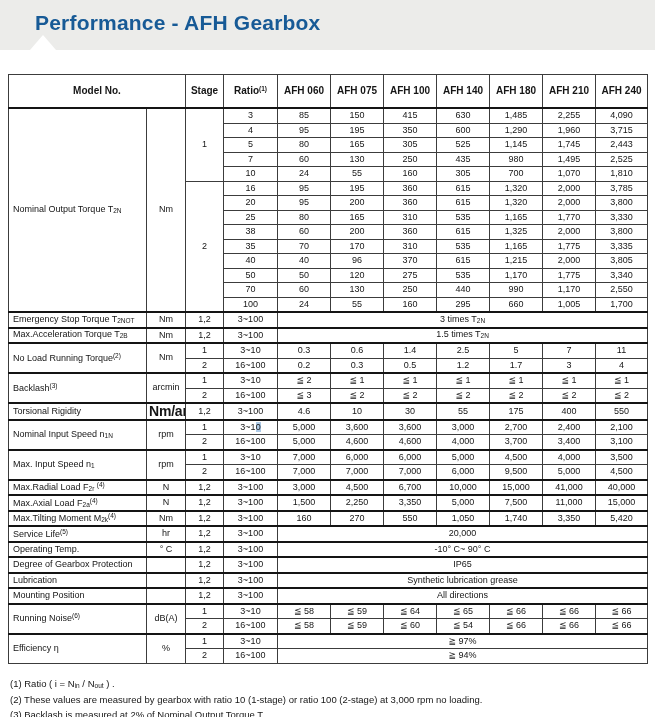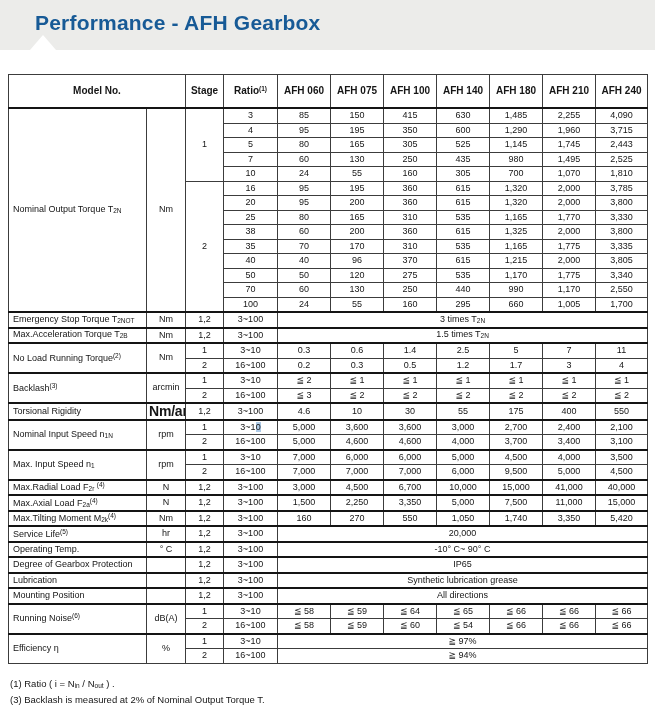--- a/index.html
+++ b/index.html
@@ -459,15 +459,16 @@
           <td>2</td>
           <td>16~100</td>
           <td colspan="7">≧ 94%</td>
         </tr>
       </tbody>
   </table>
 </div>
 
 <div class="fnotes">
   <div class="fnote fmt">(1) Ratio ( i = N<sub>in</sub> / N<sub>out</sub> ) .</div>
+  <div class="fnote fmt">(2) These values are measured by gearbox with ratio 10 (1-stage) or ratio 100 (2-stage) at 3,000 rpm no loading.</div>
   <div class="fnote fmt">(3) Backlash is measured at 2% of Nominal Output Torque T.</div>
 
 </div>
 
 </body></html>

